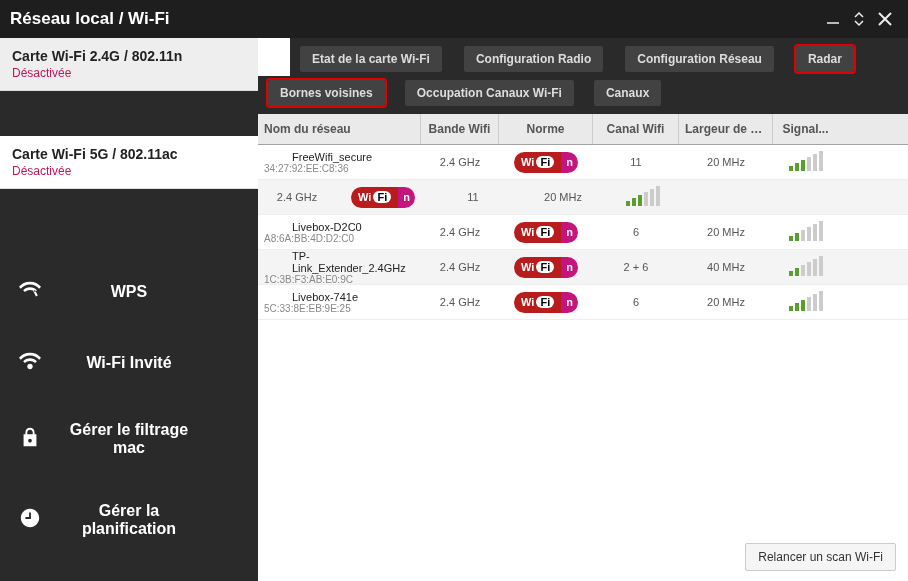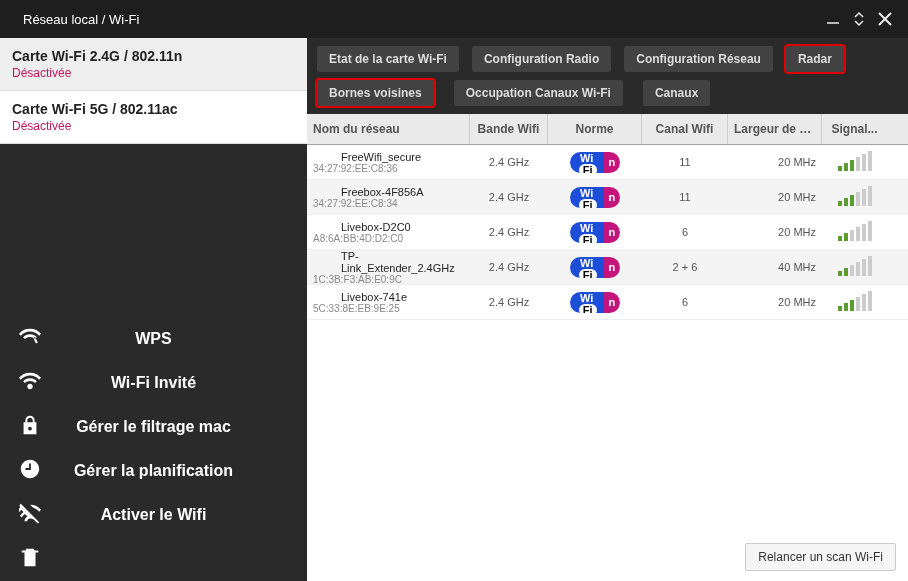--- a/index.html
+++ b/index.html
@@ -1,40 +1,40 @@
 <!DOCTYPE html>
 <html><head>
 <meta charset="utf-8">
 <style>
   * { box-sizing: border-box; margin: 0; padding: 0; font-family: Arial, sans-serif; }
   body { width: 908px; height: 581px; background: #1e1e1e; position: relative; overflow: hidden; }
   
   .titlebar { height: 38px; background: #1e1e1e; display: flex; align-items: center; padding: 0 10px; color: #fff; }
-  .titlebar-title { font-weight: 400; font-size: 13px; flex: 1; margin-left: 13px; }
+  .titlebar-title { font-weight: 700; font-size: 17px; flex: 1; }
   .titlebar-ctrl { width: 26px; height: 26px; display:flex; align-items:center; justify-content:center; color:#eee; cursor:pointer; }
   .titlebar-ctrl svg { width: 16px; height:16px; }
   .close-x svg { width:20px; height:20px; }
   
   .main { display:flex; height: calc(100% - 38px); }
-  .sidebar { width: 307px; background:#2a2a2a; display:flex; flex-direction:column; }
+  .sidebar { width: 258px; background:#2a2a2a; display:flex; flex-direction:column;gap:45px; }
   
   .card-item { padding: 10px 12px; background:#fff; color:#222; cursor:pointer; border-bottom:1px solid #ddd; }
   .card-item.selected { background:#eeeeee; }
   .card-item.second { background:#fff; }
   .card-title { font-weight:700; font-size:14px; margin-bottom:2px; }
   .card-sub { font-size:12px; color:#be185d; }
   
   .sidebar-spacer { flex:1; }
   .menu-item { height:44px; display:flex; align-items:center; color:#fff; cursor:pointer; font-size:16px; font-weight:600; }
   .menu-icon-wrap { width:60px; display:flex; align-items:center; justify-content:center; }
   .menu-icon-wrap svg { width:22px; height:22px; fill:#fff; }
   .menu-label-wrap { flex:1; text-align:center; padding-right:60px; }
   
   .content { flex:1; background:#fff; display:flex; flex-direction:column; }
-  .tabs-dark { background:#2a2a2a; padding:8px 10px 4px; display:flex; gap:13px; flex-wrap:wrap; }
+  .tabs-dark { background:#2a2a2a; padding:8px 10px 4px; display:flex; gap:22px; flex-wrap:wrap;margin-left:32px; }
   .tab { padding:6px 12px; color:#ddd; font-size:12px; font-weight:600; border-radius:2px; cursor:pointer; background:#424242; }
   .tab.hl { outline:2px solid #e00000; outline-offset:0; }
   .tabs-row2 { background:#2a2a2a; padding:4px 10px 8px; display:flex; gap:20px; }
   
   .thead { display:flex; background:#eaeaea; border-bottom:1px solid #a3a3a3; font-size:12px; color:#555; font-weight:600; }
   .th { padding:8px 6px; border-right:1px solid #ccc; overflow:hidden; white-space:nowrap; text-overflow:ellipsis; }
   .col-name { width:163px; }
   .col-band { width:78px; text-align:center; }
   .col-norm { width:94px; text-align:center; }
   .col-chan { width:86px; text-align:center; }
@@ -43,25 +43,25 @@
   
   .tr { display:flex; border-bottom:1px solid #eee; font-size:11px; height:35px; align-items:center; }
   .tr.alt { background:#f4f4f4; }
   .td { padding:3px 6px; }
   .td-name { width:163px; }
   .net-name { font-size:11px; color:#222;padding-left:28px; }
   .net-mac { font-size:10px; color:#888; }
   .td-band { width:78px; text-align:center; color:#555; }
   .td-norm { width:94px; text-align:center; }
   .td-chan { width:86px; text-align:center; color:#555; }
-  .td-width { width:94px; text-align:right; color:#555; }
+  .td-width { width:94px; text-align:center; color:#555; }
   .td-sig { width:65px; display:flex; align-items:flex-end; justify-content:center; gap:2px; height:100%; padding-bottom:8px; }
   
   .wifi-badge { display:inline-flex; align-items:center; border-radius:12px; overflow:hidden; height:21px; vertical-align:middle; }
-  .wifi-badge-main { background:#1d4ed8; color:#fff; font-weight:900; font-size:11px; padding:0 7px; height:100%; display:flex; align-items:center; letter-spacing:0;flex-direction:column; }
+  .wifi-badge-main { background:#b91c1c; color:#fff; font-weight:900; font-size:11px; padding:0 7px; height:100%; display:flex; align-items:center; letter-spacing:0; }
   .wifi-badge-main .wi { }
   .wifi-badge-main .fi { background:#fff; color:#000; border-radius:10px; padding:0 4px; margin-left:2px; }
   .wifi-badge-ext { background:#c3157b; color:#fff; font-weight:900; font-size:11px; padding:0 5px; height:100%; display:flex; align-items:center; }
   
   .sigbar { width:4px; background:#ccc; }
   .sigbar.on { background:#5a9e2f; }
   .b1{height:5px}.b2{height:8px}.b3{height:11px}.b4{height:14px}.b5{height:17px}.b6{height:20px}
   
   .footer-btn { position:absolute; bottom:10px; right:12px; background:#f5f5f5; border:1px solid #ccc; padding:6px 12px; font-size:12px; color:#333; border-radius:2px; cursor:pointer; }
 </style>
@@ -190,24 +190,20 @@
           <div class="td td-sig">
             <div class="sigbar b1 on"></div>
             <div class="sigbar b2 on"></div>
             <div class="sigbar b3 on"></div>
             <div class="sigbar b4"></div>
             <div class="sigbar b5"></div>
             <div class="sigbar b6"></div>
           </div>
         </div>
         <div class="tr alt">
-          <div class="td td-name">
-            <div class="net-name">Freebox-4F856A</div>
-            <div class="net-mac">34:27:92:EE:C8:34</div>
-          </div>
           <div class="td td-band">2.4 GHz</div>
           <div class="td td-norm"><span class="wifi-badge">
               <span class="wifi-badge-main">
                 <span class="wi">Wi</span>
                 <span class="fi">Fi</span>
               </span>
               <span class="wifi-badge-ext">n</span>
             </span></div>
           <div class="td td-chan">11</div>
           <div class="td td-width">20 MHz</div>

